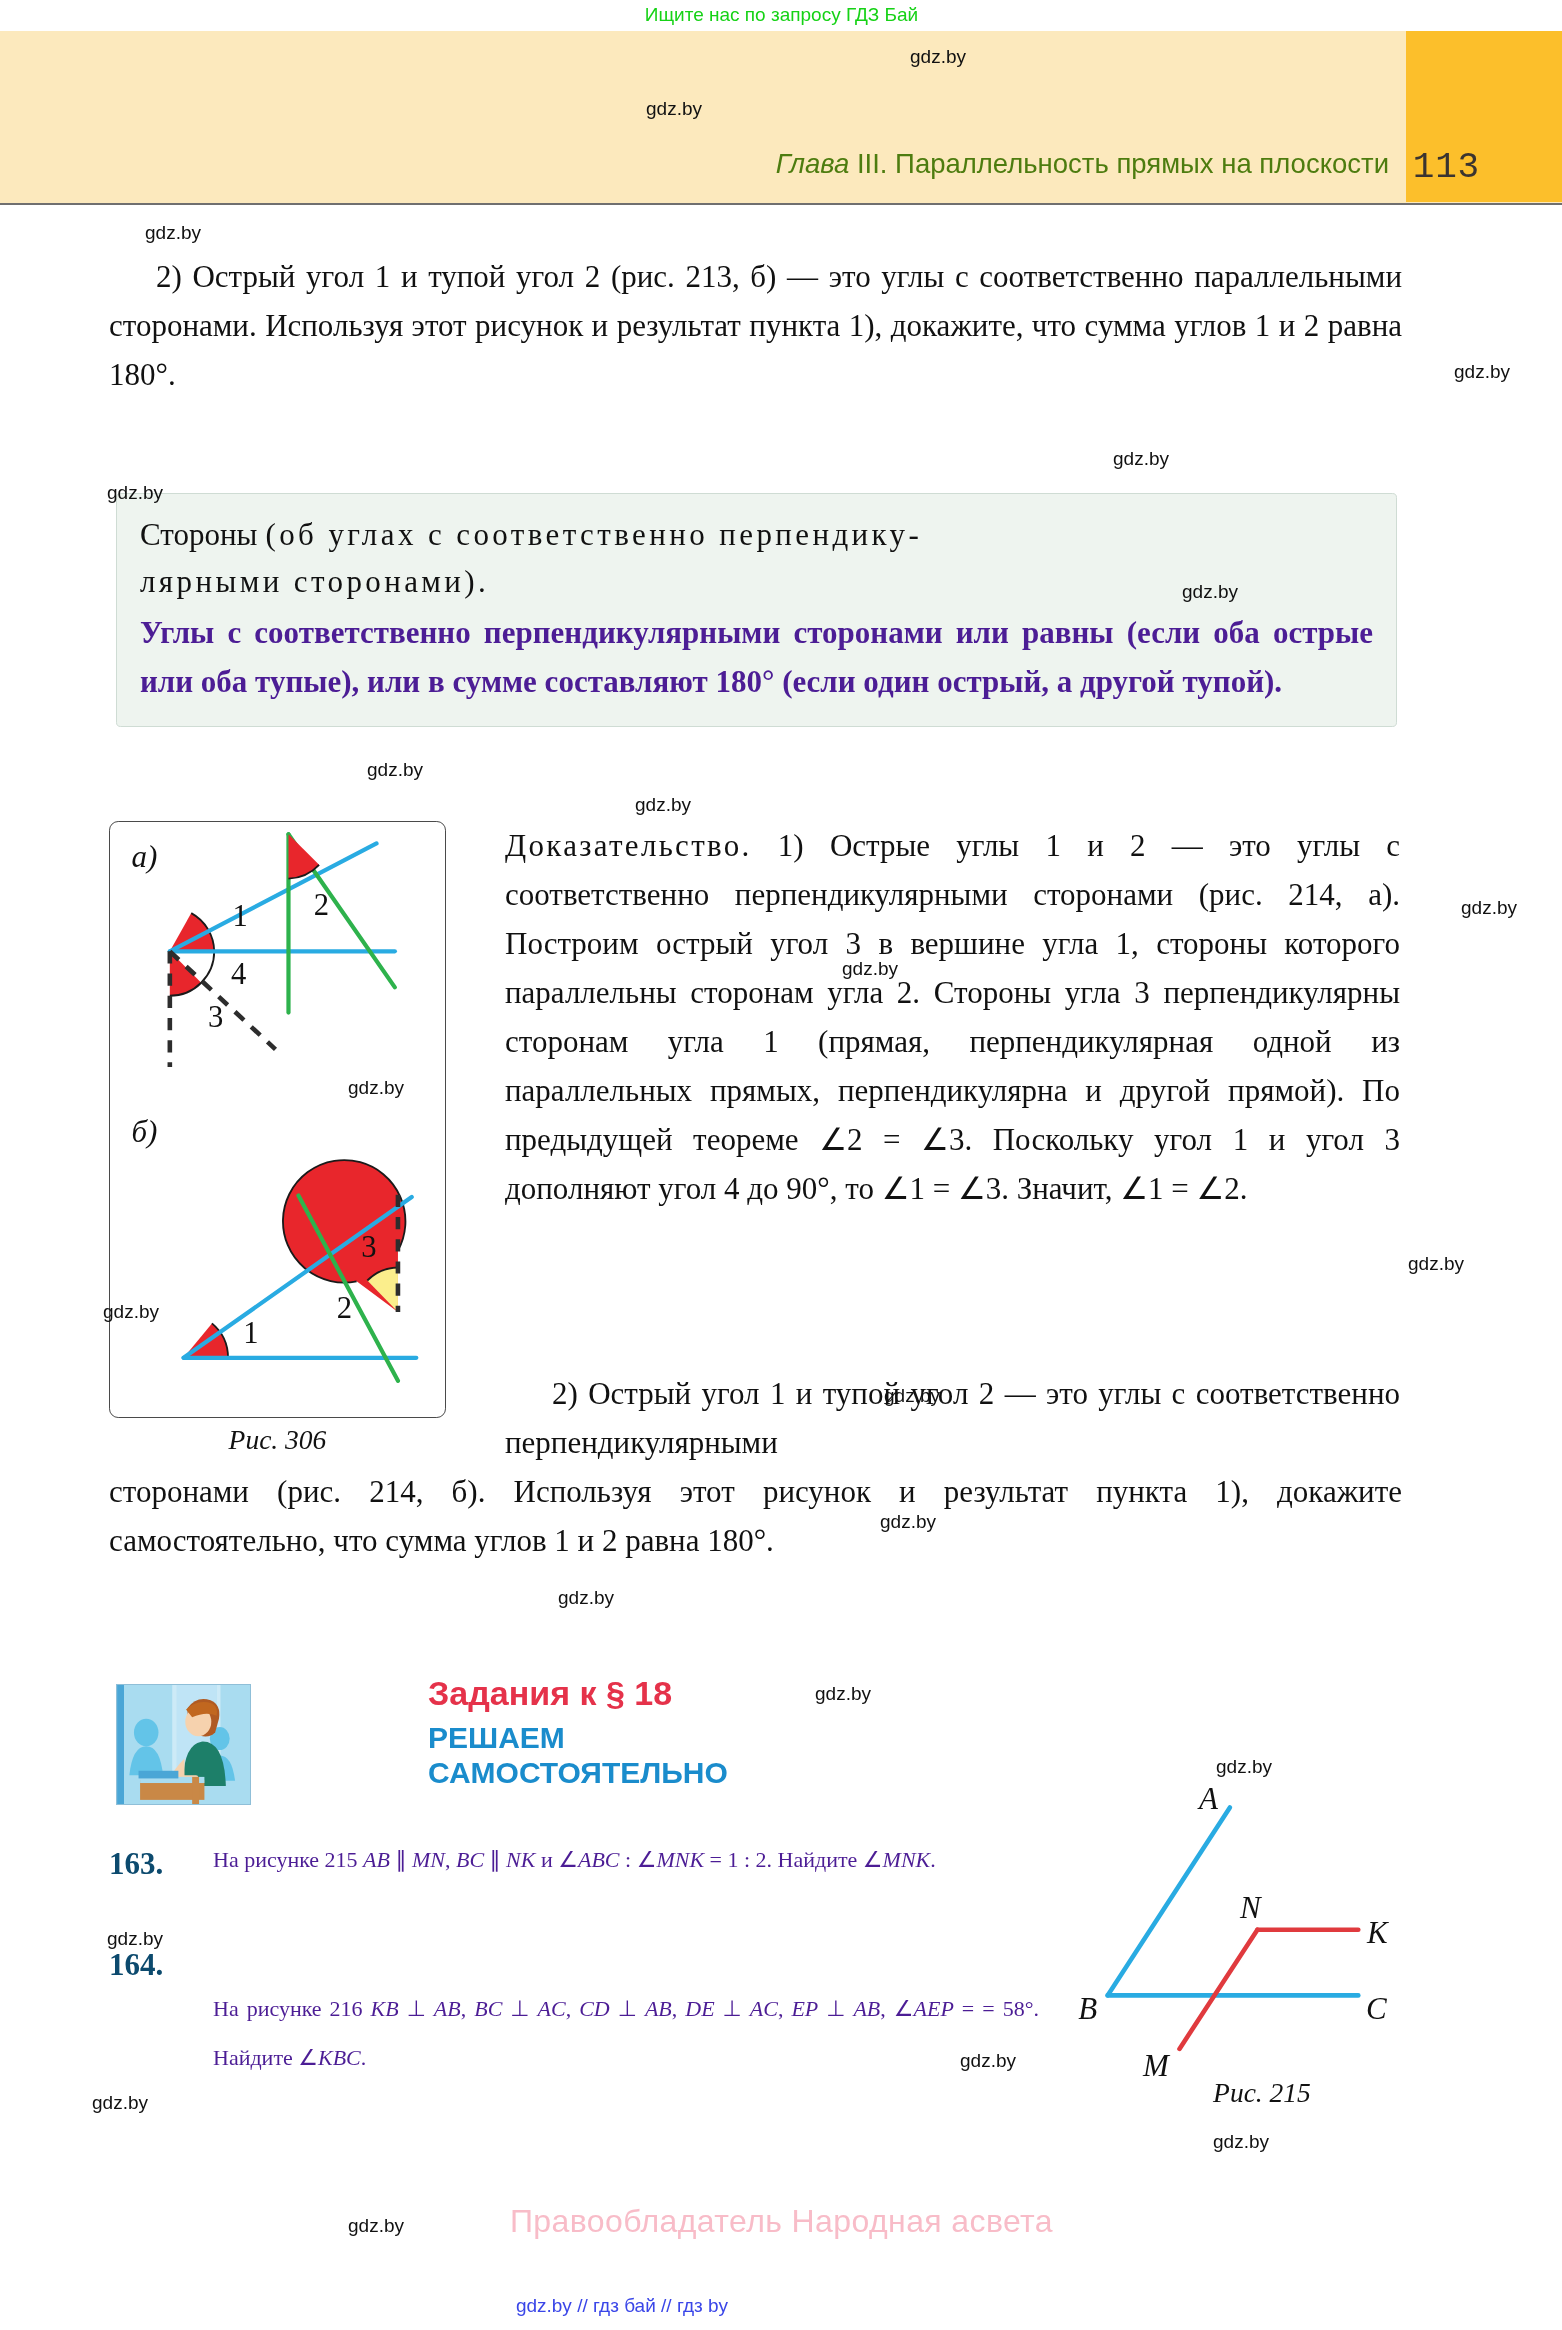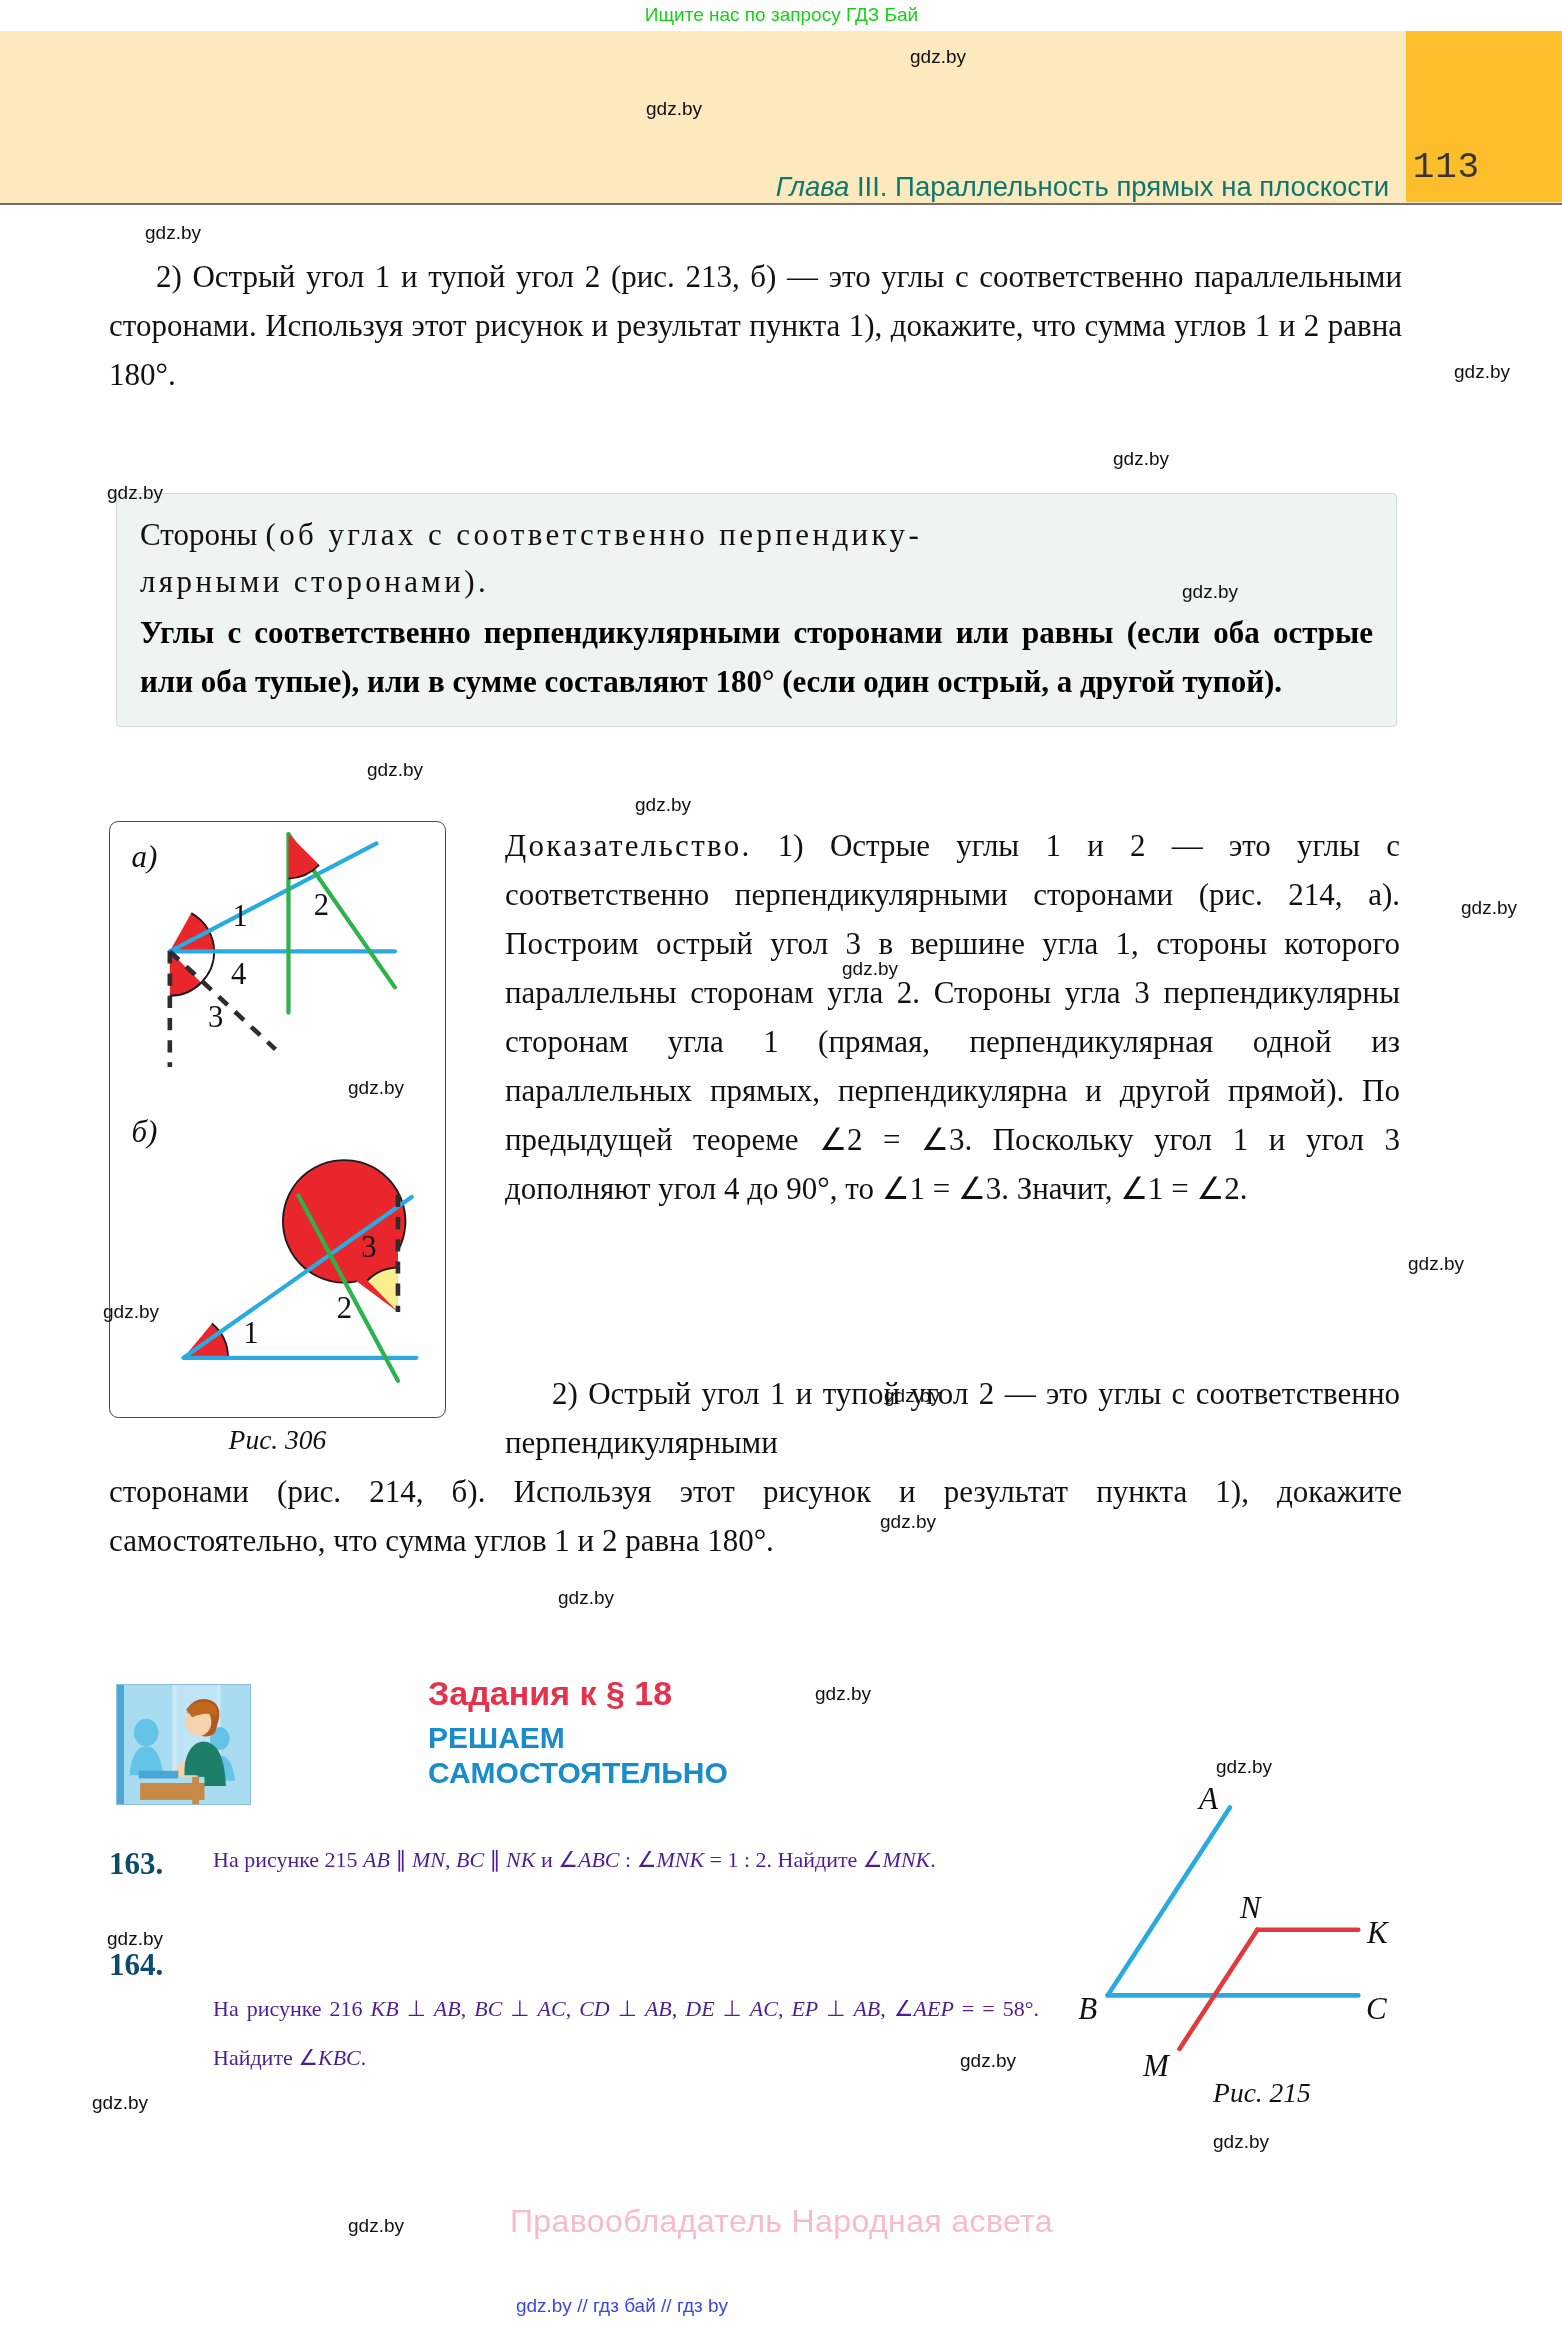--- a/index.html
+++ b/index.html
@@ -37,24 +37,24 @@
     background:#fcbf2b;
   }
   .header-page-num{
     position:absolute;right:83px;bottom:15.3px;
     font-family:Liberation Mono, monospace;
     font-size:36px;
     color:#3a3430;
     letter-spacing:0.8px;
   }
   .header-title{
-    position:absolute;right:174px;bottom:0;
+    position:absolute;right:174px;bottom:23px;
     font-family:"Liberation Sans", sans-serif;
     font-size:27.5px;
-    color:#0f766e;
+    color:#4d7c0f;
     white-space:nowrap;
     margin-top:44px;
   }
   .header-title .chap{font-style:italic;}
 
   
   .para{
     position:absolute;
     font-family:"Liberation Serif", serif;
     font-size:31px;
@@ -83,21 +83,21 @@
     text-align:justify;
     letter-spacing:0.4px;
   }
   .theorem-title .tname{letter-spacing:0px;}
   .theorem-title .spaced{letter-spacing:3.4px;}
   .theorem-body{
     font-family:"Liberation Serif", serif;
     font-weight:bold;
     font-size:31px;
     line-height:49px;
-    color:#000000;
+    color:#4c1d95;
     text-align:justify;
     margin-top:3.1px;
   }
 
   
   .fig214-frame{
     position:absolute;left:109px;top:821px;
     width:337px;height:597px;
     border:1.5px solid #4a4a4a;
     border-radius:9.2px;

